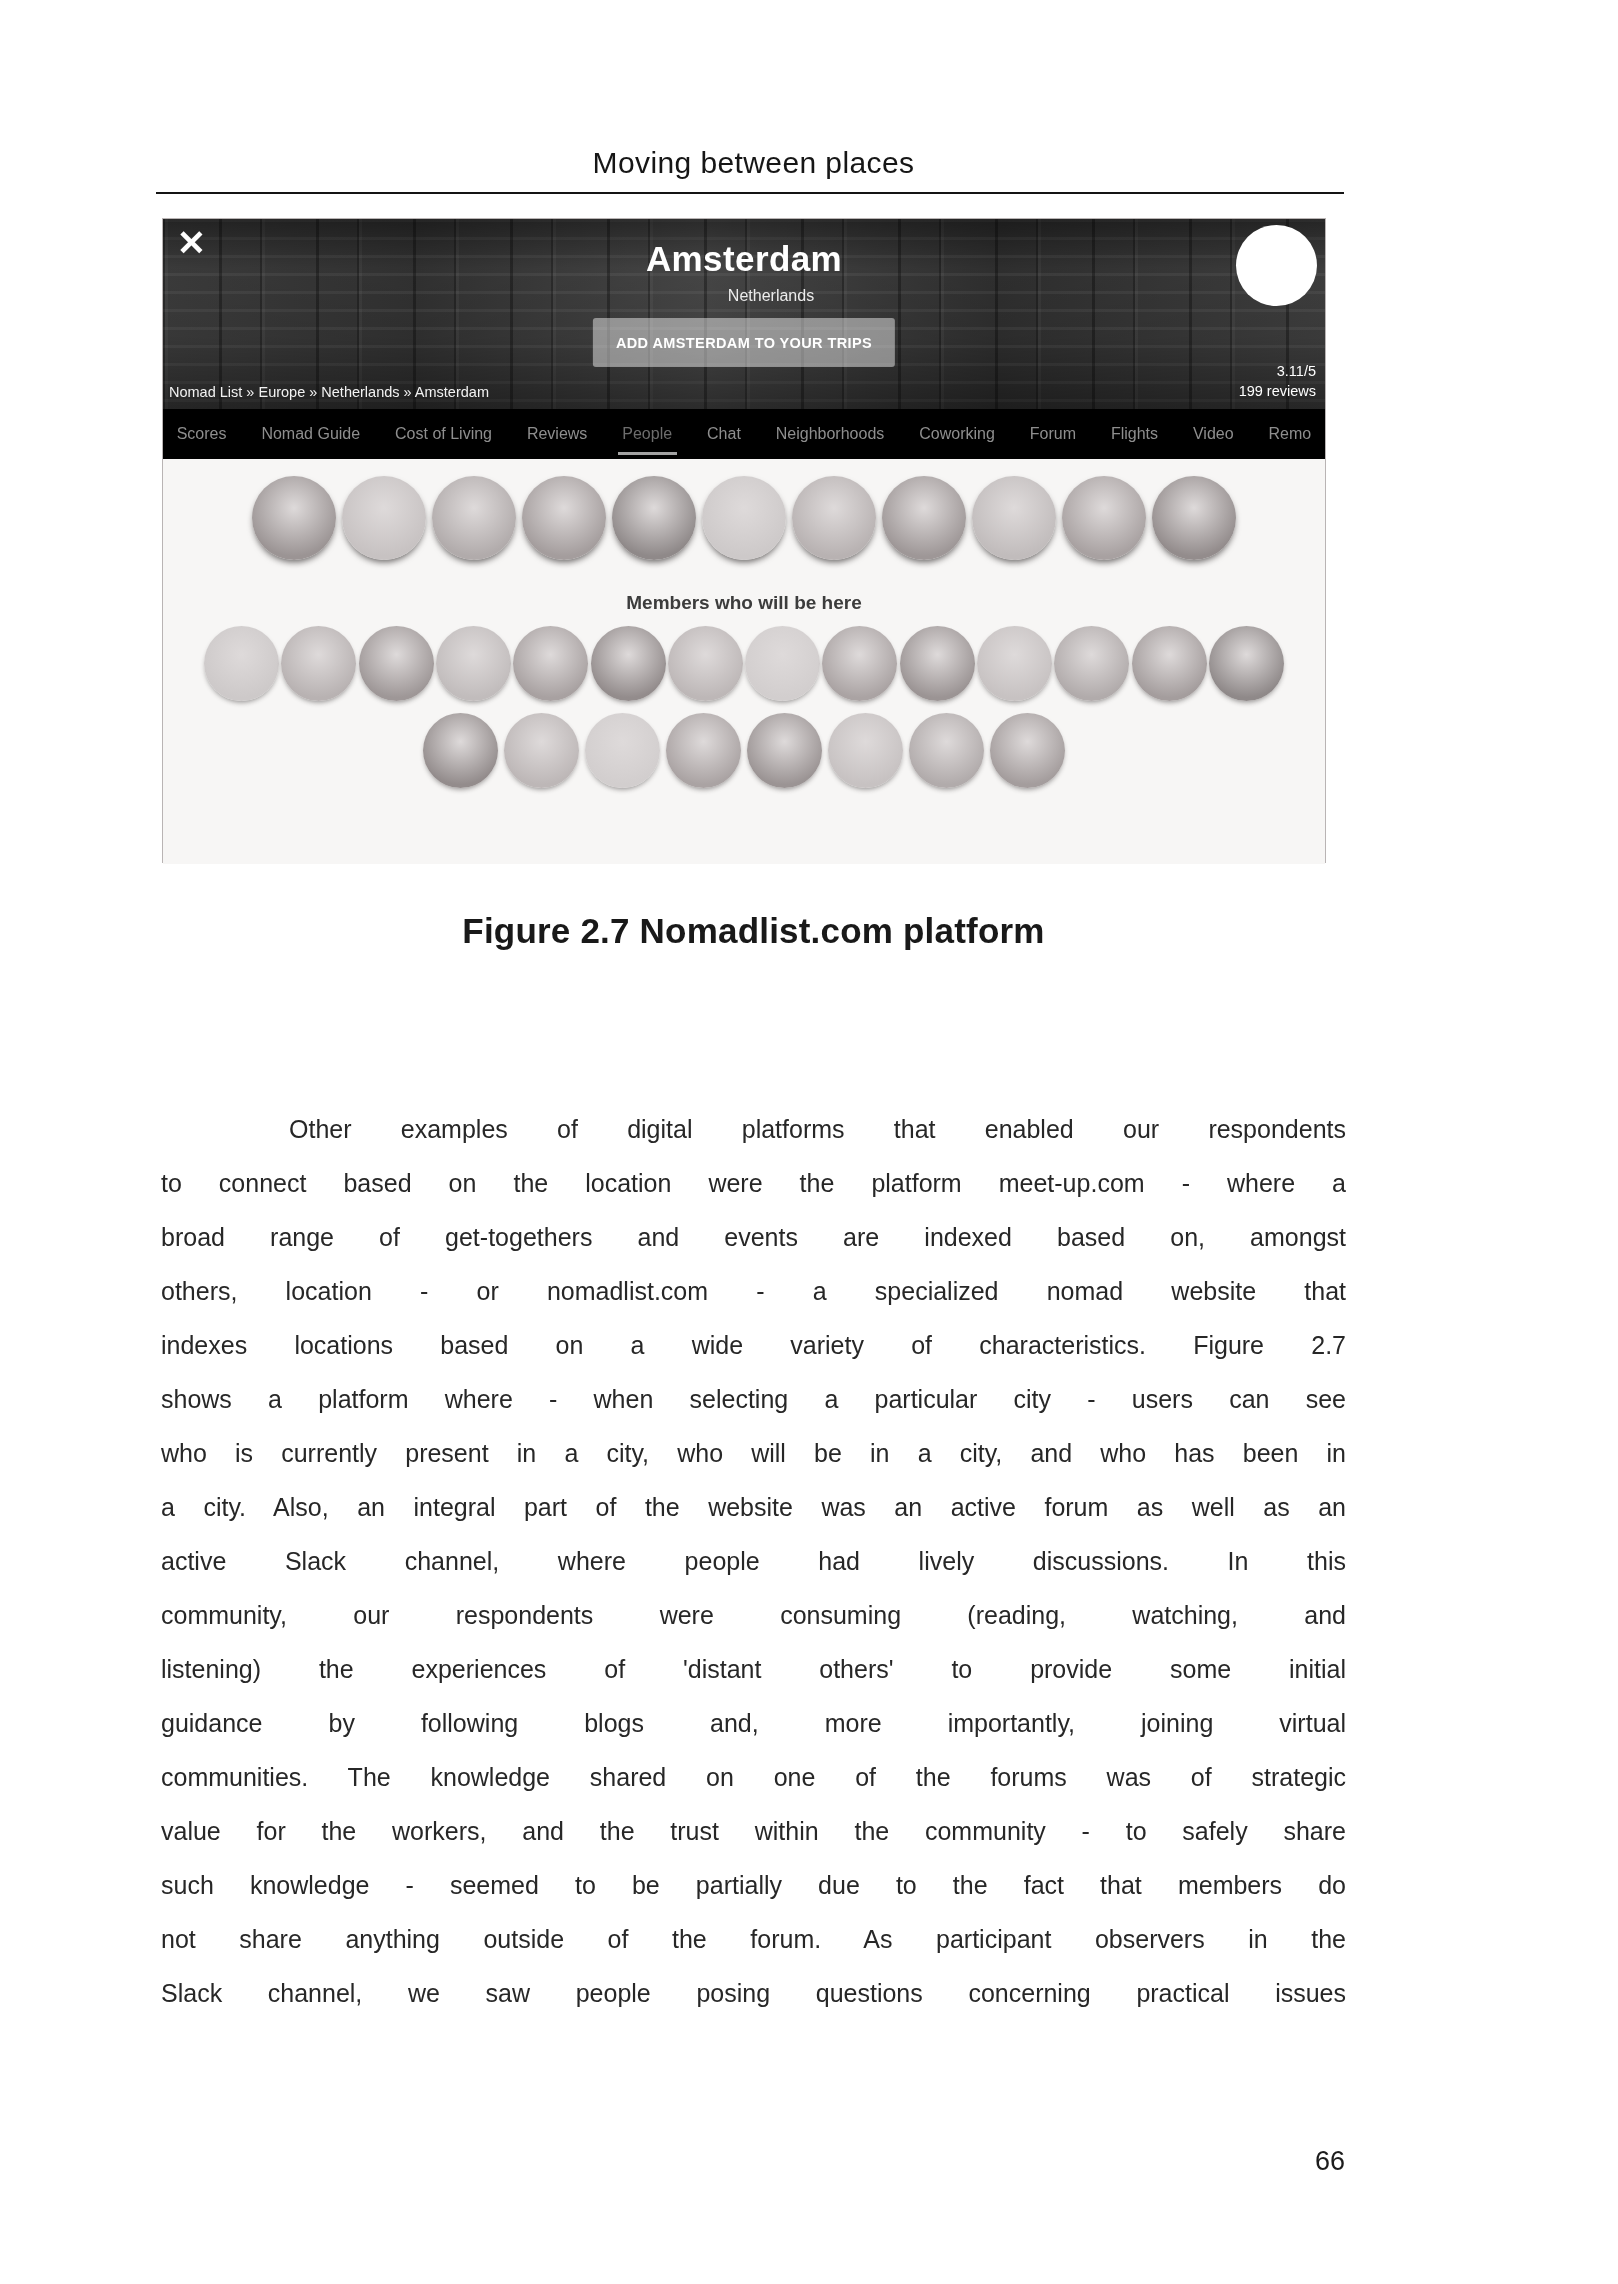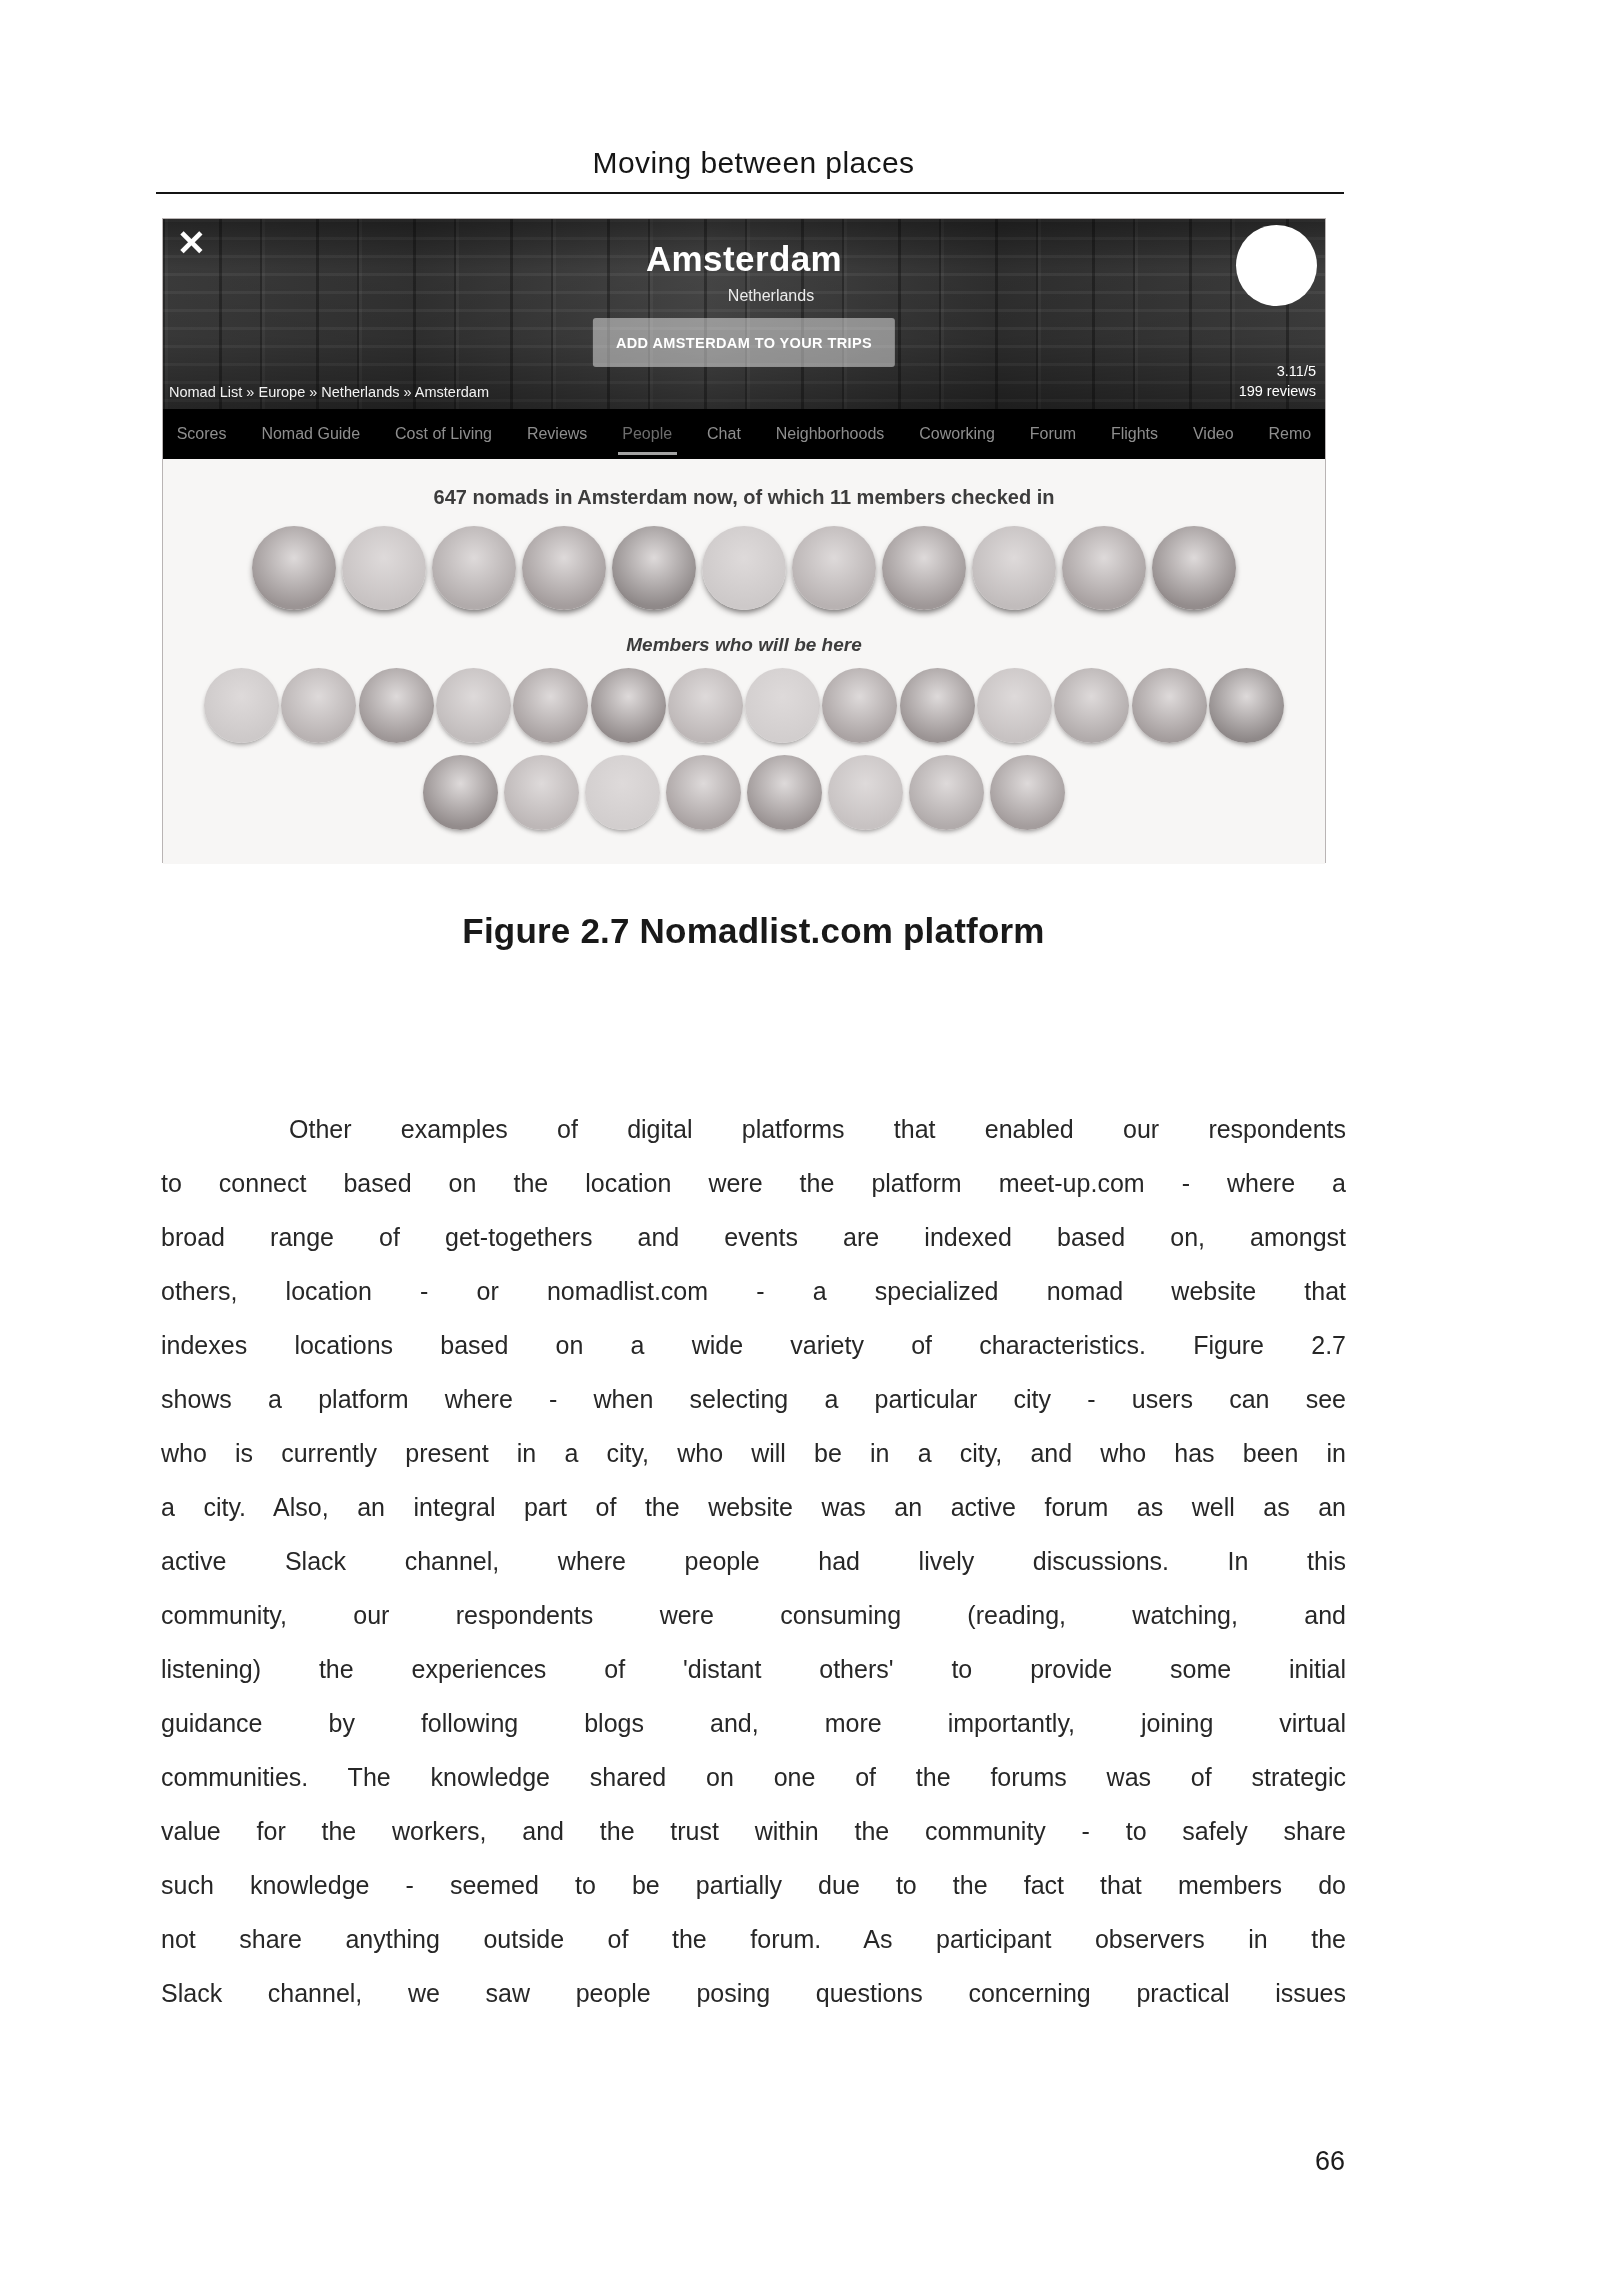--- a/index.html
+++ b/index.html
@@ -35,21 +35,21 @@
               font-size:14.5px;line-height:1.4;}
 
   .nav{position:relative;display:flex;justify-content:space-between;align-items:stretch;
        height:50px;background:#000000;padding:0 13.7px;font-size:16px;color:#8e8e8e;}
   .tab{position:relative;display:flex;align-items:center;white-space:nowrap;}
   .tab.active{color:#6d6d6d;}
   .tab-underline{position:absolute;left:-4.6px;right:-4.6px;bottom:3.8px;height:3px;background:#a3a3a3;}
 
   .shot-content{position:relative;width:100%;height:405px;background:#f7f6f5;overflow:hidden;}
   .now-heading{padding-top:27px;text-align:center;font-size:20px;font-weight:bold;color:#3c3c3c;}
-  .future-heading{margin-top:24px;text-align:center;font-size:19px;font-weight:bold;color:#3c3c3c;font-style:italic;}
+  .future-heading{margin-top:32px;text-align:center;font-size:19px;font-weight:bold;color:#3c3c3c;}
   .avatar-row{display:flex;justify-content:center;align-items:center;}
   .row-0{margin-top:16.7px;gap:6px;}
   .row-1{margin-top:12px;gap:2.3px;}
   .row-2{margin-top:12px;gap:6px;}
   .avatar{border-radius:50%;box-shadow:0 3px 5.3px -1.5px rgba(35,30,30,0.45);}
   .row-0 .avatar{box-shadow:0 3.8px 6px -1.5px rgba(20,15,15,0.6);}
 
   
   .caption{position:absolute;top:911px;left:162px;width:1183px;text-align:center;
            font-size:35px;font-weight:bold;color:#191919;letter-spacing:0.2px;}
@@ -117,21 +117,20 @@
         </div>
         <div class="tab">
           <span>Video</span>
         </div>
         <div class="tab">
           <span>Remo</span>
         </div>
       </div>
 
     <div class="shot-content">
-      <div class="now-heading">647 nomads in Amsterdam now, of which 11 members checked in</div>
       <div class="avatar-row row-0">
           <div class="avatar" style="width: 84px; height: 84px; background: radial-gradient(circle at 50% 38%, rgb(222, 218, 218) 0%, rgb(155, 148, 148) 72%);"></div>
           <div class="avatar" style="width: 84px; height: 84px; background: radial-gradient(circle at 50% 38%, rgb(222, 218, 218) 0%, rgb(199, 194, 194) 72%);"></div>
           <div class="avatar" style="width: 84px; height: 84px; background: radial-gradient(circle at 50% 38%, rgb(222, 218, 218) 0%, rgb(177, 171, 171) 72%);"></div>
           <div class="avatar" style="width: 84px; height: 84px; background: radial-gradient(circle at 50% 38%, rgb(222, 218, 218) 0%, rgb(164, 157, 157) 72%);"></div>
           <div class="avatar" style="width: 84px; height: 84px; background: radial-gradient(circle at 50% 38%, rgb(222, 218, 218) 0%, rgb(143, 137, 137) 72%);"></div>
           <div class="avatar" style="width: 84px; height: 84px; background: radial-gradient(circle at 50% 38%, rgb(222, 218, 218) 0%, rgb(205, 201, 201) 72%);"></div>
           <div class="avatar" style="width: 84px; height: 84px; background: radial-gradient(circle at 50% 38%, rgb(222, 218, 218) 0%, rgb(184, 178, 178) 72%);"></div>
           <div class="avatar" style="width: 84px; height: 84px; background: radial-gradient(circle at 50% 38%, rgb(222, 218, 218) 0%, rgb(158, 151, 151) 72%);"></div>
           <div class="avatar" style="width: 84px; height: 84px; background: radial-gradient(circle at 50% 38%, rgb(222, 218, 218) 0%, rgb(193, 188, 188) 72%);"></div>

